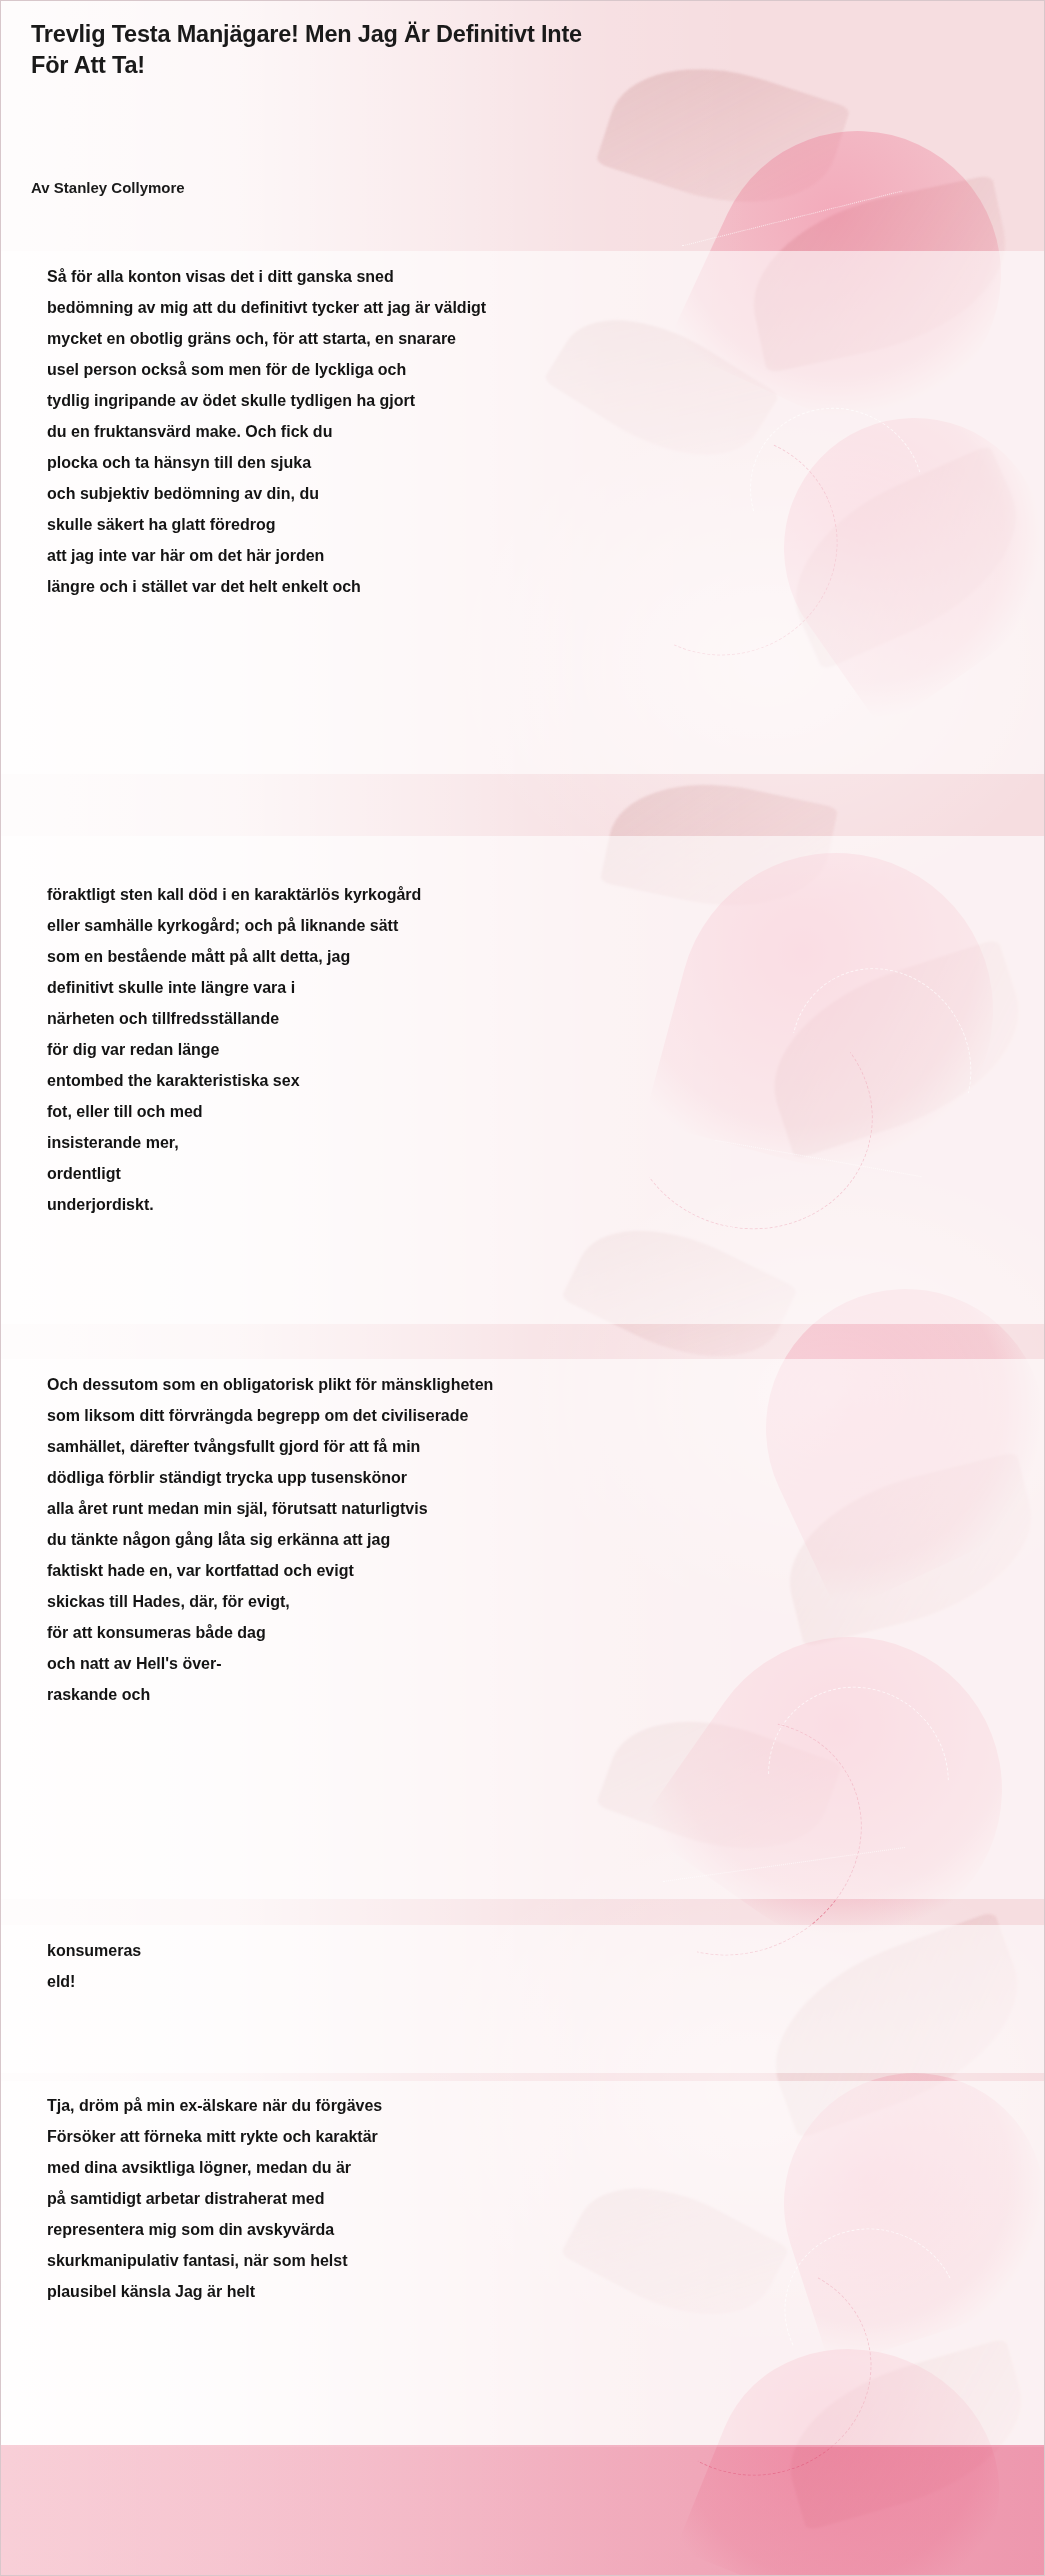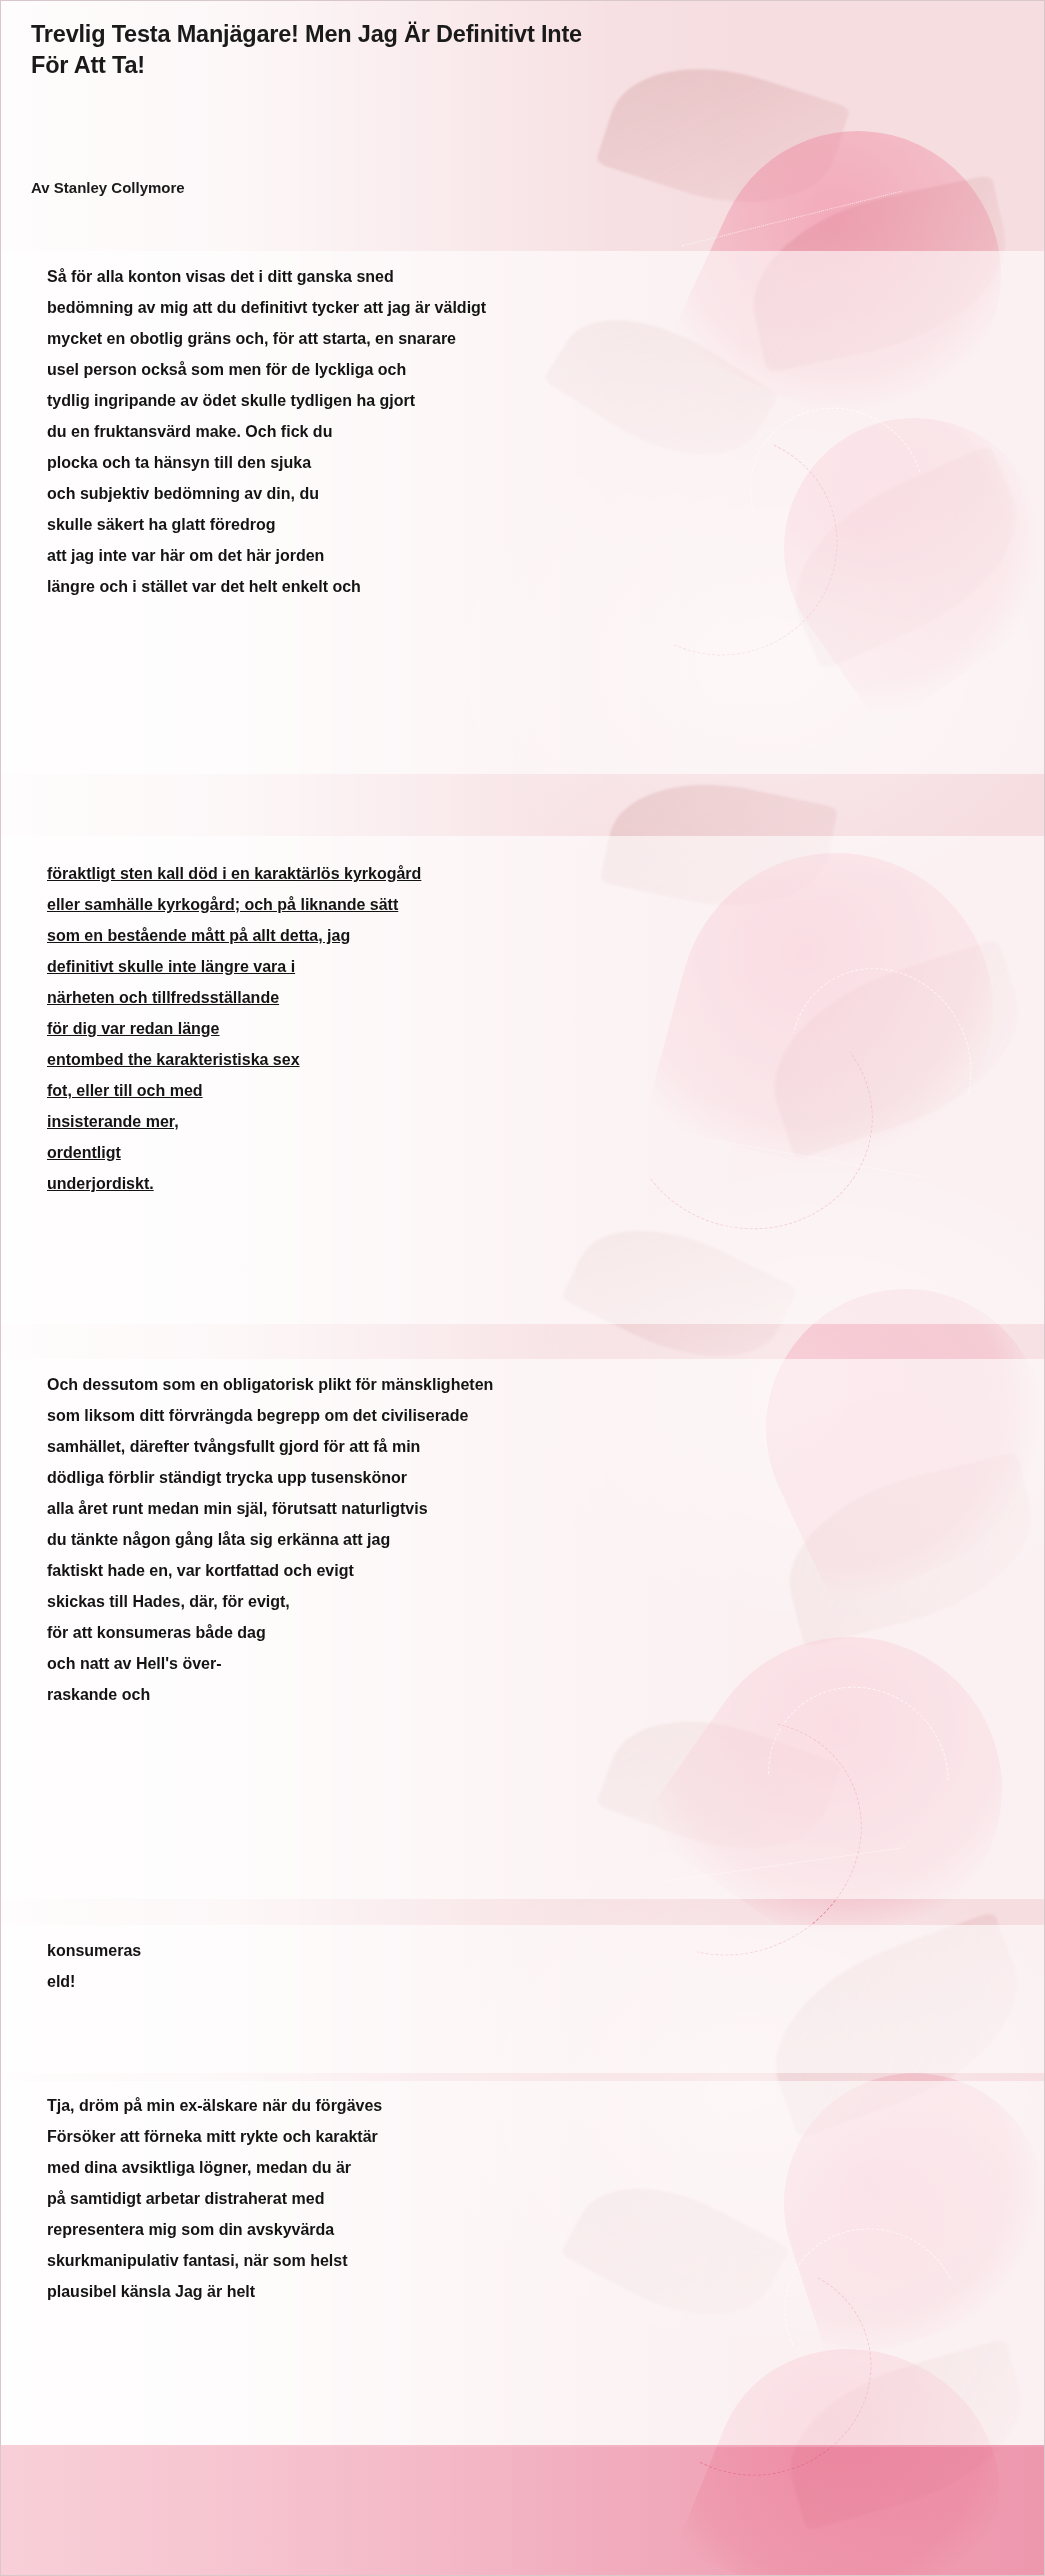--- a/index.html
+++ b/index.html
@@ -196,21 +196,21 @@
 bedömning av mig att du definitivt tycker att jag är väldigt
 mycket en obotlig gräns och, för att starta, en snarare
 usel person också som men för de lyckliga och
 tydlig ingripande av ödet skulle tydligen ha gjort
 du en fruktansvärd make. Och fick du
 plocka och ta hänsyn till den sjuka
 och subjektiv bedömning av din, du
 skulle säkert ha glatt föredrog
 att jag inte var här om det här jorden
 längre och i stället var det helt enkelt och</div>
-    <div class="stanza" style="top:858px;text-decoration:underline;">föraktligt sten kall död i en karaktärlös kyrkogård
+    <div class="stanza" style="top:879px;">föraktligt sten kall död i en karaktärlös kyrkogård
 eller samhälle kyrkogård; och på liknande sätt
 som en bestående mått på allt detta, jag
 definitivt skulle inte längre vara i
 närheten och tillfredsställande
 för dig var redan länge
 entombed the karakteristiska sex
 fot, eller till och med
 insisterande mer,
 ordentligt
 underjordiskt.</div>

